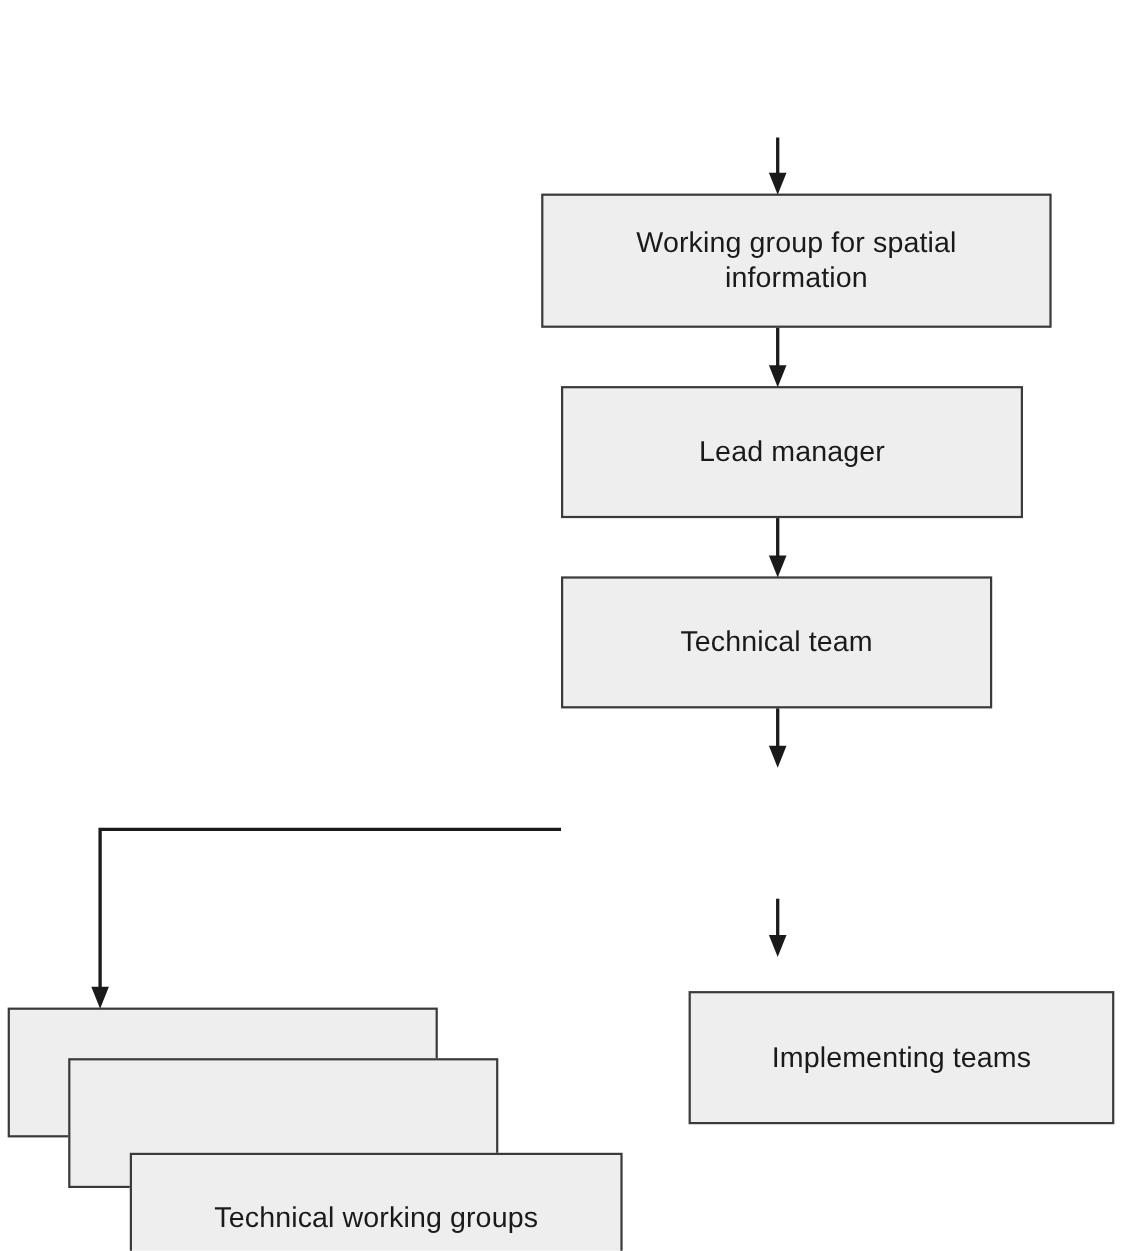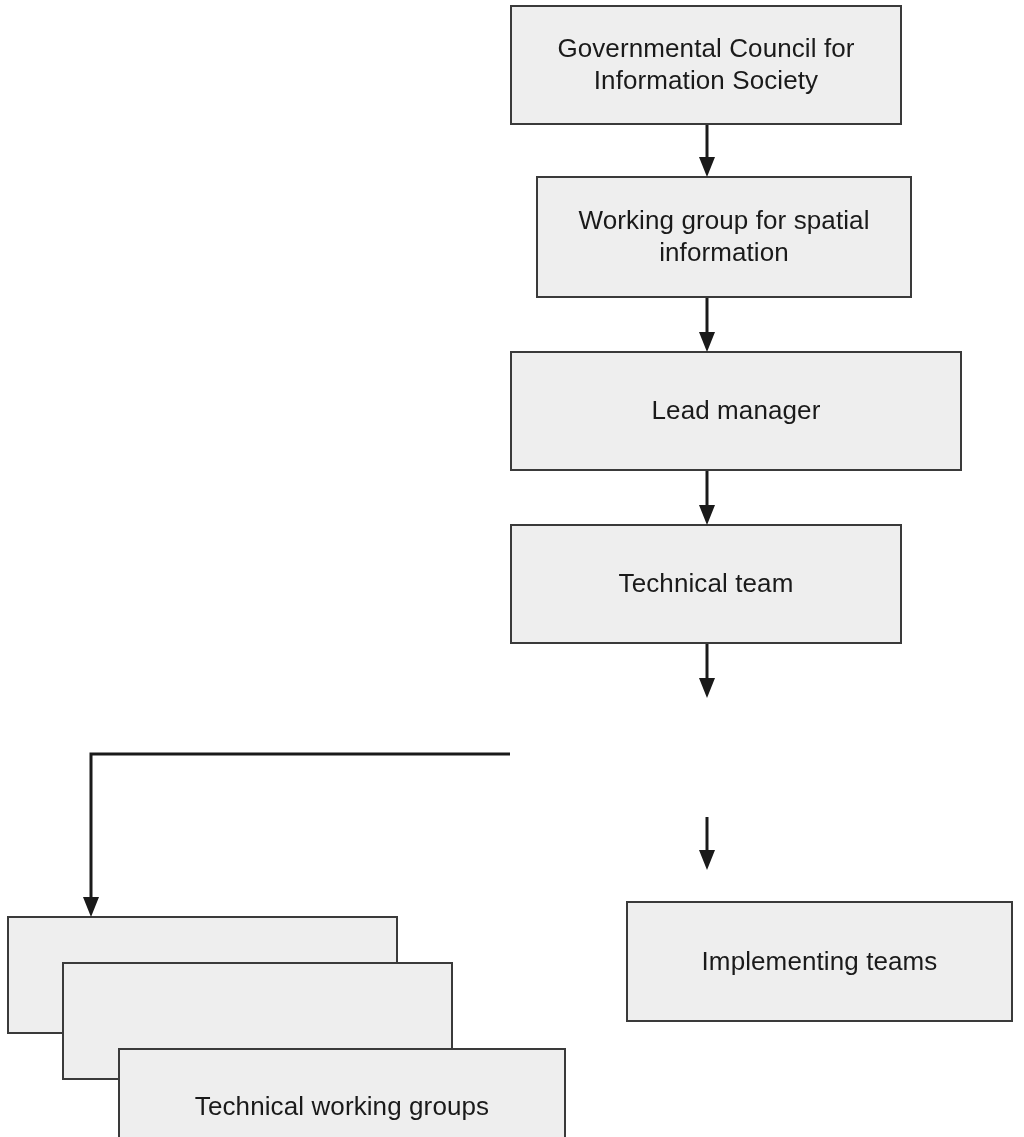--- a/index.html
+++ b/index.html
@@ -36,22 +36,22 @@
     line-height: 1.22;
     letter-spacing: 0.1px;
   }
   .node-label {
     display: block;
     padding: 0 10px;
     white-space: pre-line;
   }
   
   #node-council        { left: 510px; top: 5px;   width: 392px; height: 120px; }
-  #node-working-group  { left: 536px; top: 176px; width: 376px; height: 122px; }
-  #node-lead-manager   { left: 510px; top: 351px; width: 452px; height: 120px; }
+  #node-working-group  { left: 492px; top: 176px; width: 464px; height: 122px; }
+  #node-lead-manager   { left: 510px; top: 351px; width: 420px; height: 120px; }
   #node-managing-team  { left: 510px; top: 524px; width: 392px; height: 120px; }
   #node-executive-team { left: 510px; top: 697px; width: 392px; height: 120px; }
   #node-implementing-teams { left: 626px; top: 869px; width: 387px; height: 121px; margin-top: 32px; }
 
   
   #node-twg-back   { left: 7px;   top: 916px;  width: 391px; height: 118px; z-index: 1; }
   #node-twg-middle { left: 62px;  top: 962px;  width: 391px; height: 118px; z-index: 2; }
   #node-twg-front  { left: 118px; top: 1048px; width: 448px; height: 118px; z-index: 3; }
 
   
@@ -71,24 +71,20 @@
   }
   #connectors polygon {
     fill: #1a1a1a;
   }
 </style>
 </head>
 <body>
 
 <div id="diagram-canvas">
 
-  <div class="node" id="node-council">
-    <span class="node-label">Governmental Council for
-Information Society</span>
-  </div>
 
   <div class="node" id="node-working-group">
     <span class="node-label">Working group for spatial
 information</span>
   </div>
 
   <div class="node" id="node-lead-manager">
     <span class="node-label">Lead manager</span>
   </div>
 

